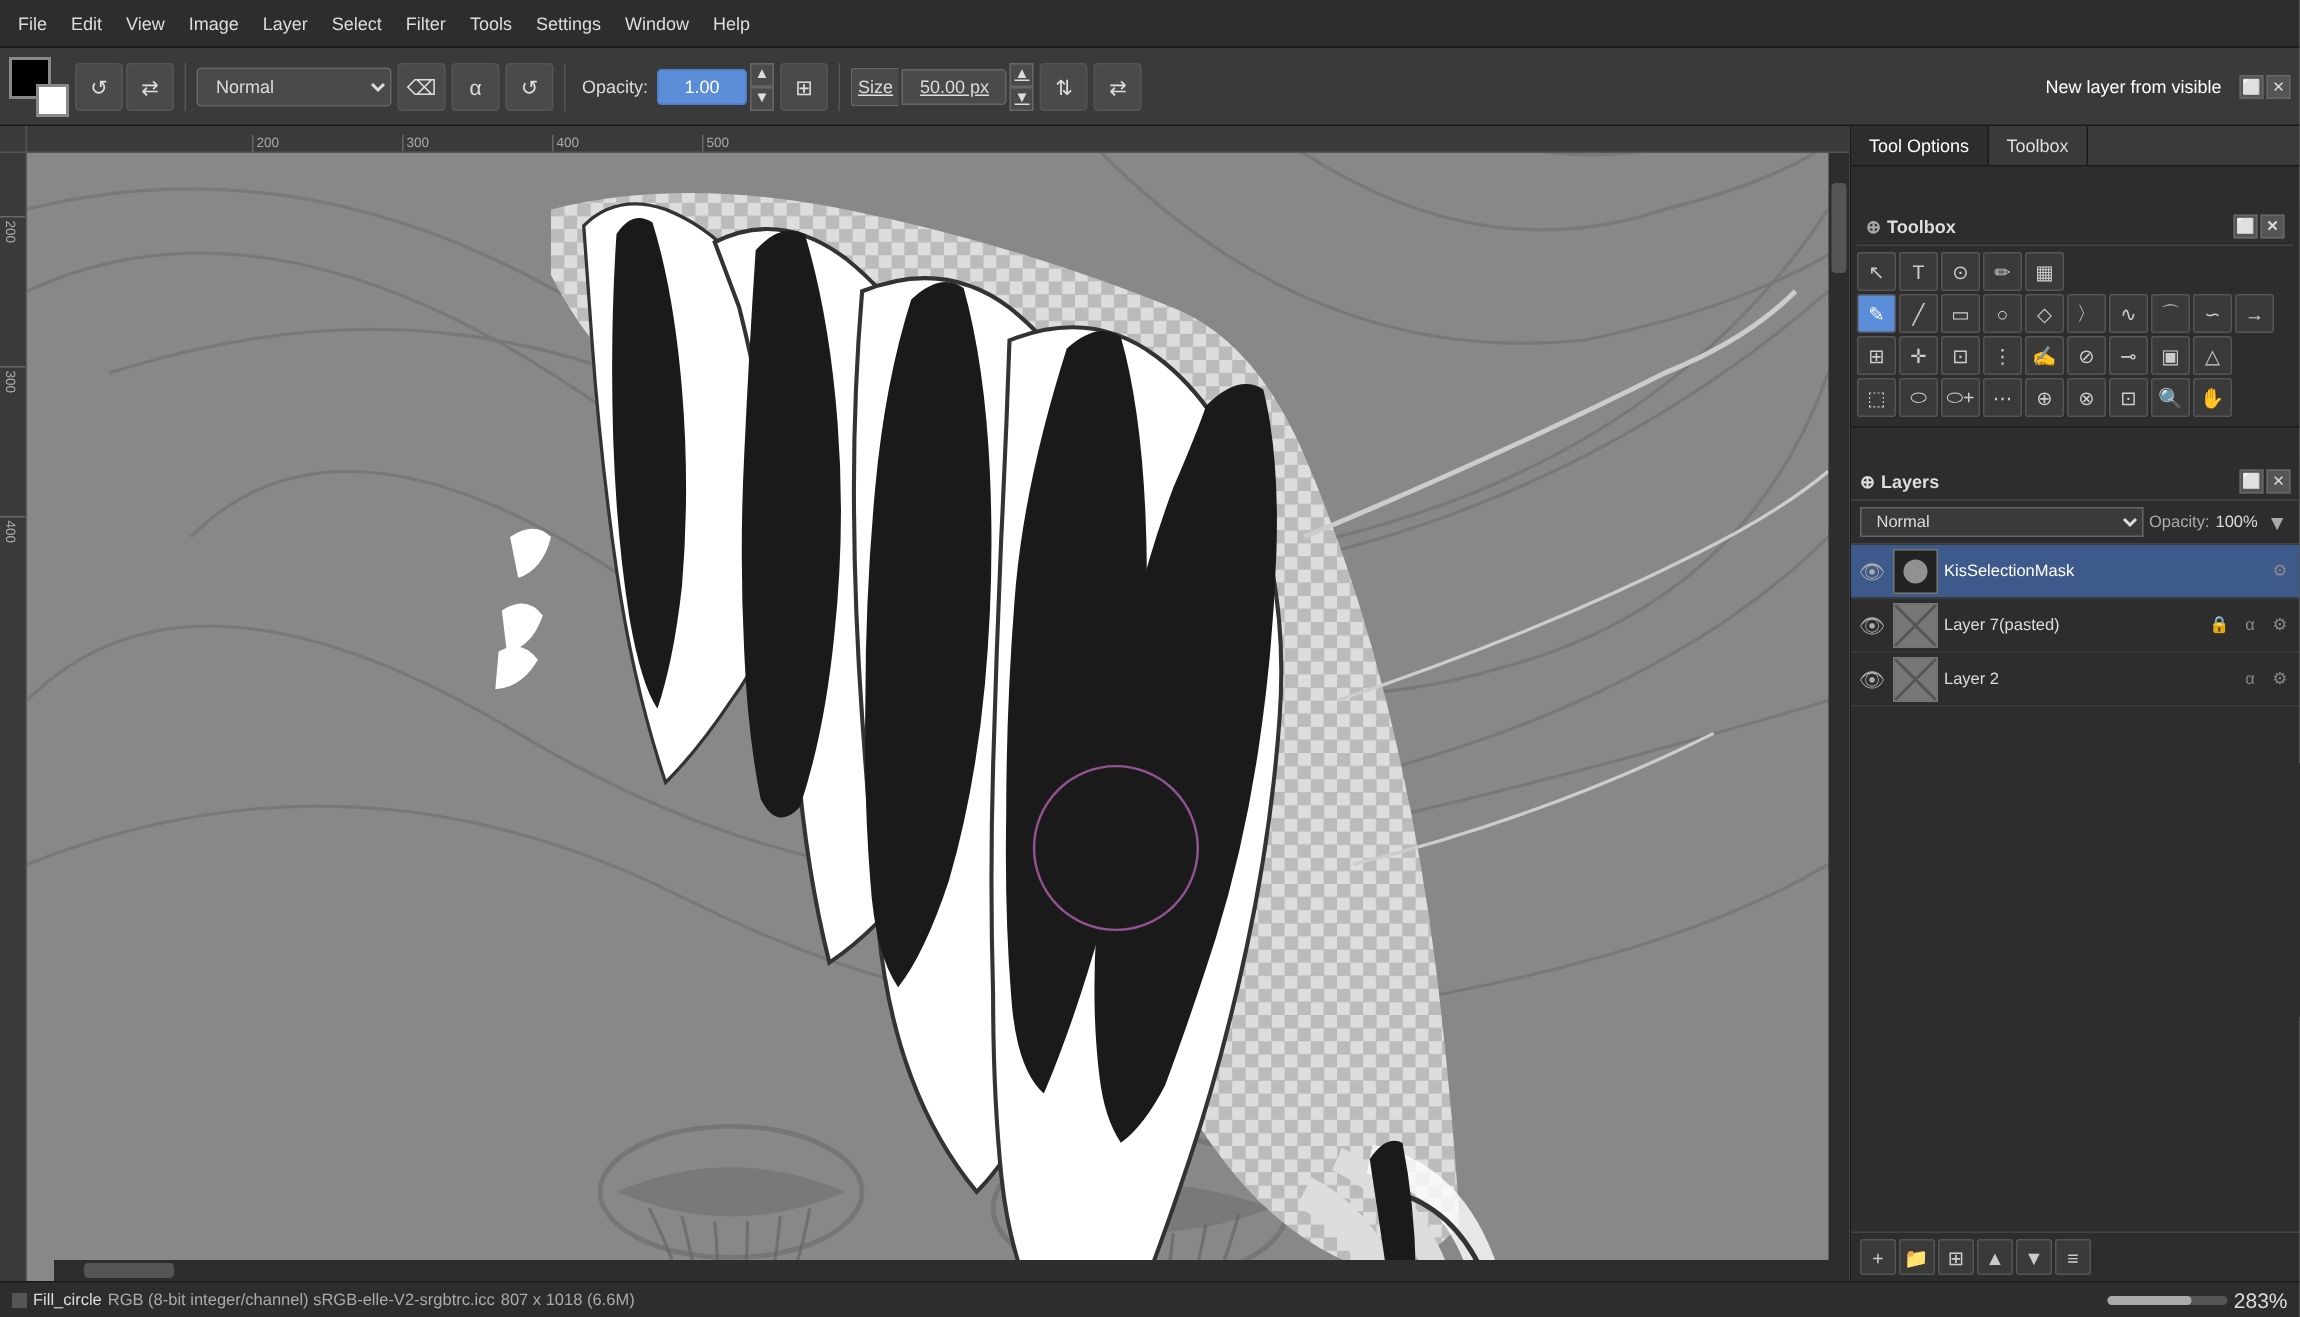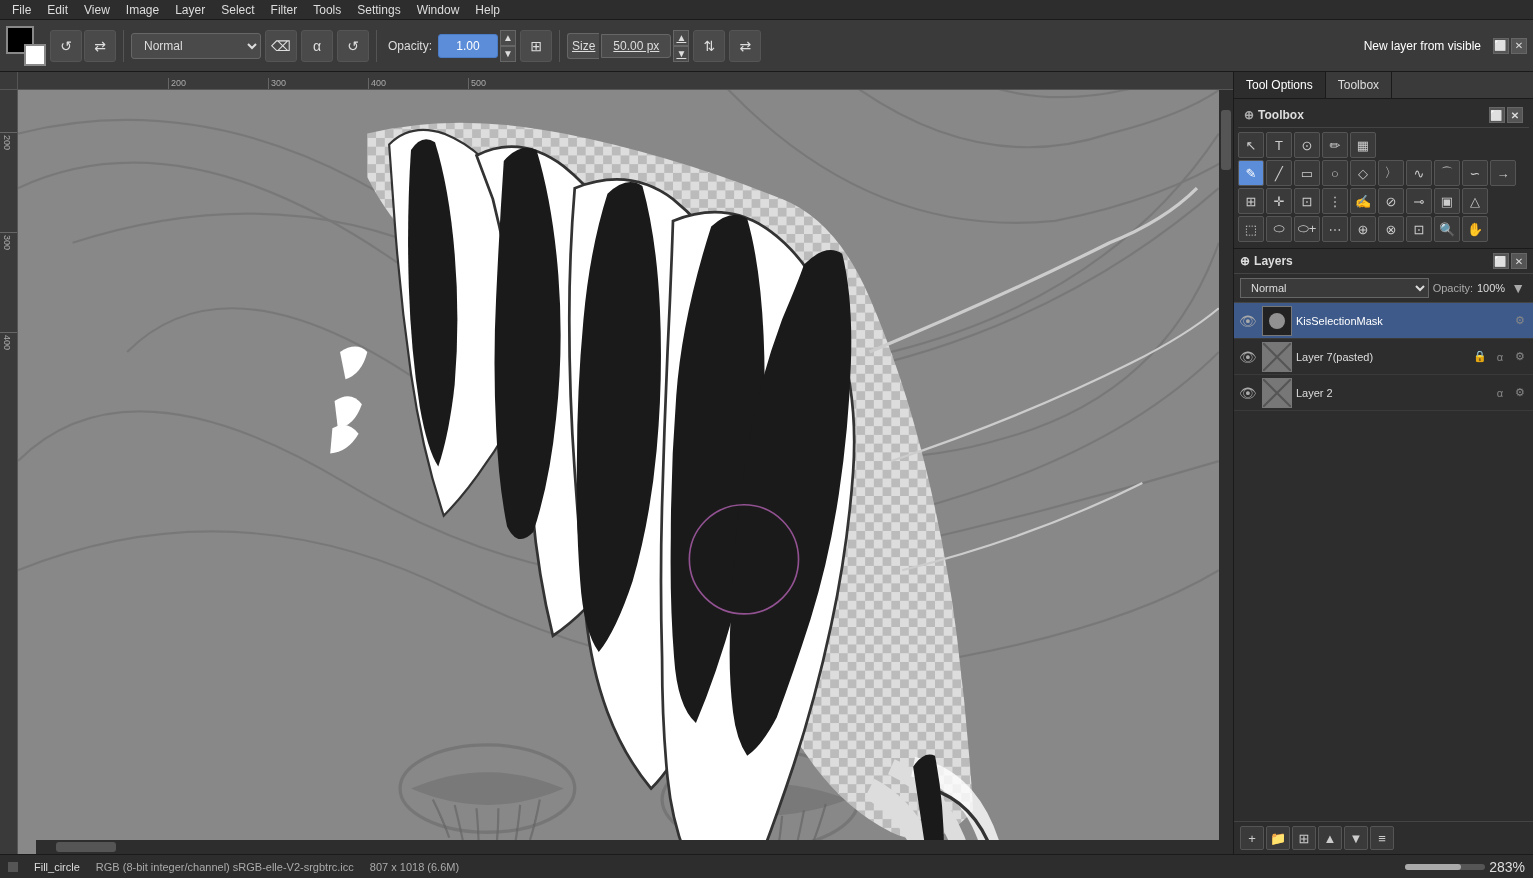--- a/index.html
+++ b/index.html
@@ -1,21 +1,21 @@
 <!DOCTYPE html>
 <html><head>
   <meta charset="utf-8">
   <style>
     * { box-sizing: border-box; margin: 0; padding: 0; }
     body { background: #3c3c3c; font-family: 'Segoe UI', Arial, sans-serif; font-size: 12px; color: #ddd; overflow: hidden; width: 1533px; height: 878px; display: flex; flex-direction: column; }
 
     
     .menu-bar {
       background: #2d2d2d;
-      height: 20px;
+      height: 32px;
       display: flex;
       align-items: center;
       padding: 0 4px;
       border-bottom: 1px solid #1a1a1a;
       flex-shrink: 0;
     }
     .menu-item {
       padding: 2px 8px;
       cursor: pointer;
       color: #ddd;
@@ -257,20 +257,21 @@
     }
 
     
     .right-panel {
       width: 300px;
       background: #2d2d2d;
       display: flex;
       flex-direction: column;
       border-left: 1px solid #1a1a1a;
       flex-shrink: 0;
+      gap: 24px;
     }
 
     
     .panel-tabs-top {
       display: flex;
       background: #3a3a3a;
       border-bottom: 1px solid #1a1a1a;
     }
     .panel-tab {
       padding: 6px 12px;
@@ -496,21 +497,21 @@
     .status-bar {
       height: 24px;
       background: #2d2d2d;
       border-top: 1px solid #1a1a1a;
       display: flex;
       align-items: center;
       padding: 0 8px;
       font-size: 11px;
       color: #aaa;
       flex-shrink: 0;
-      gap: 16px;
+      gap: 4px;
     }
     .status-tool {
       color: #ddd;
     }
     .status-zoom {
       margin-left: auto;
       display: flex;
       align-items: center;
       gap: 4px;
     }

